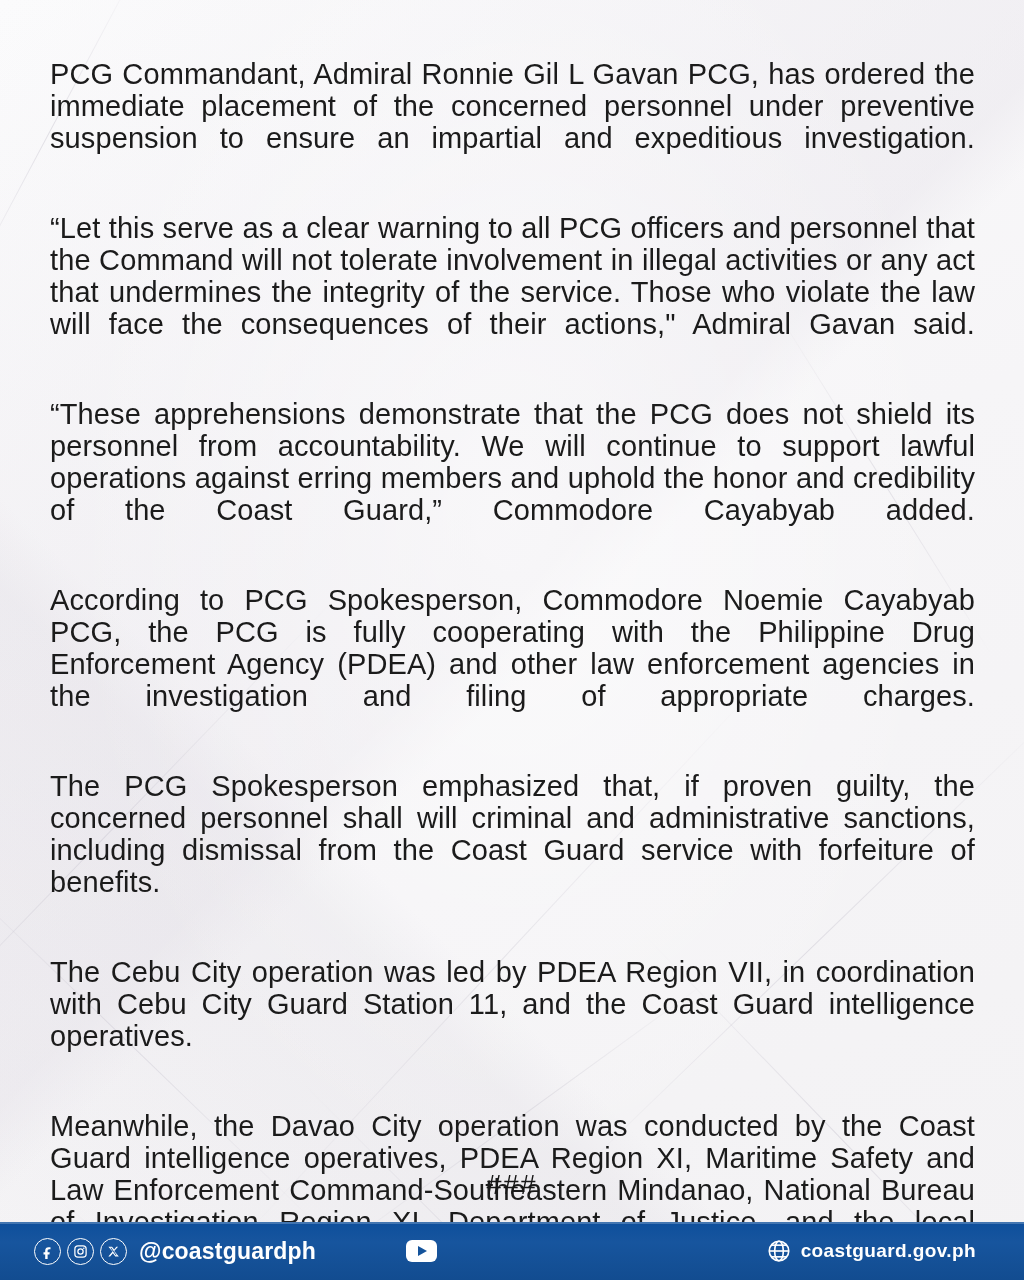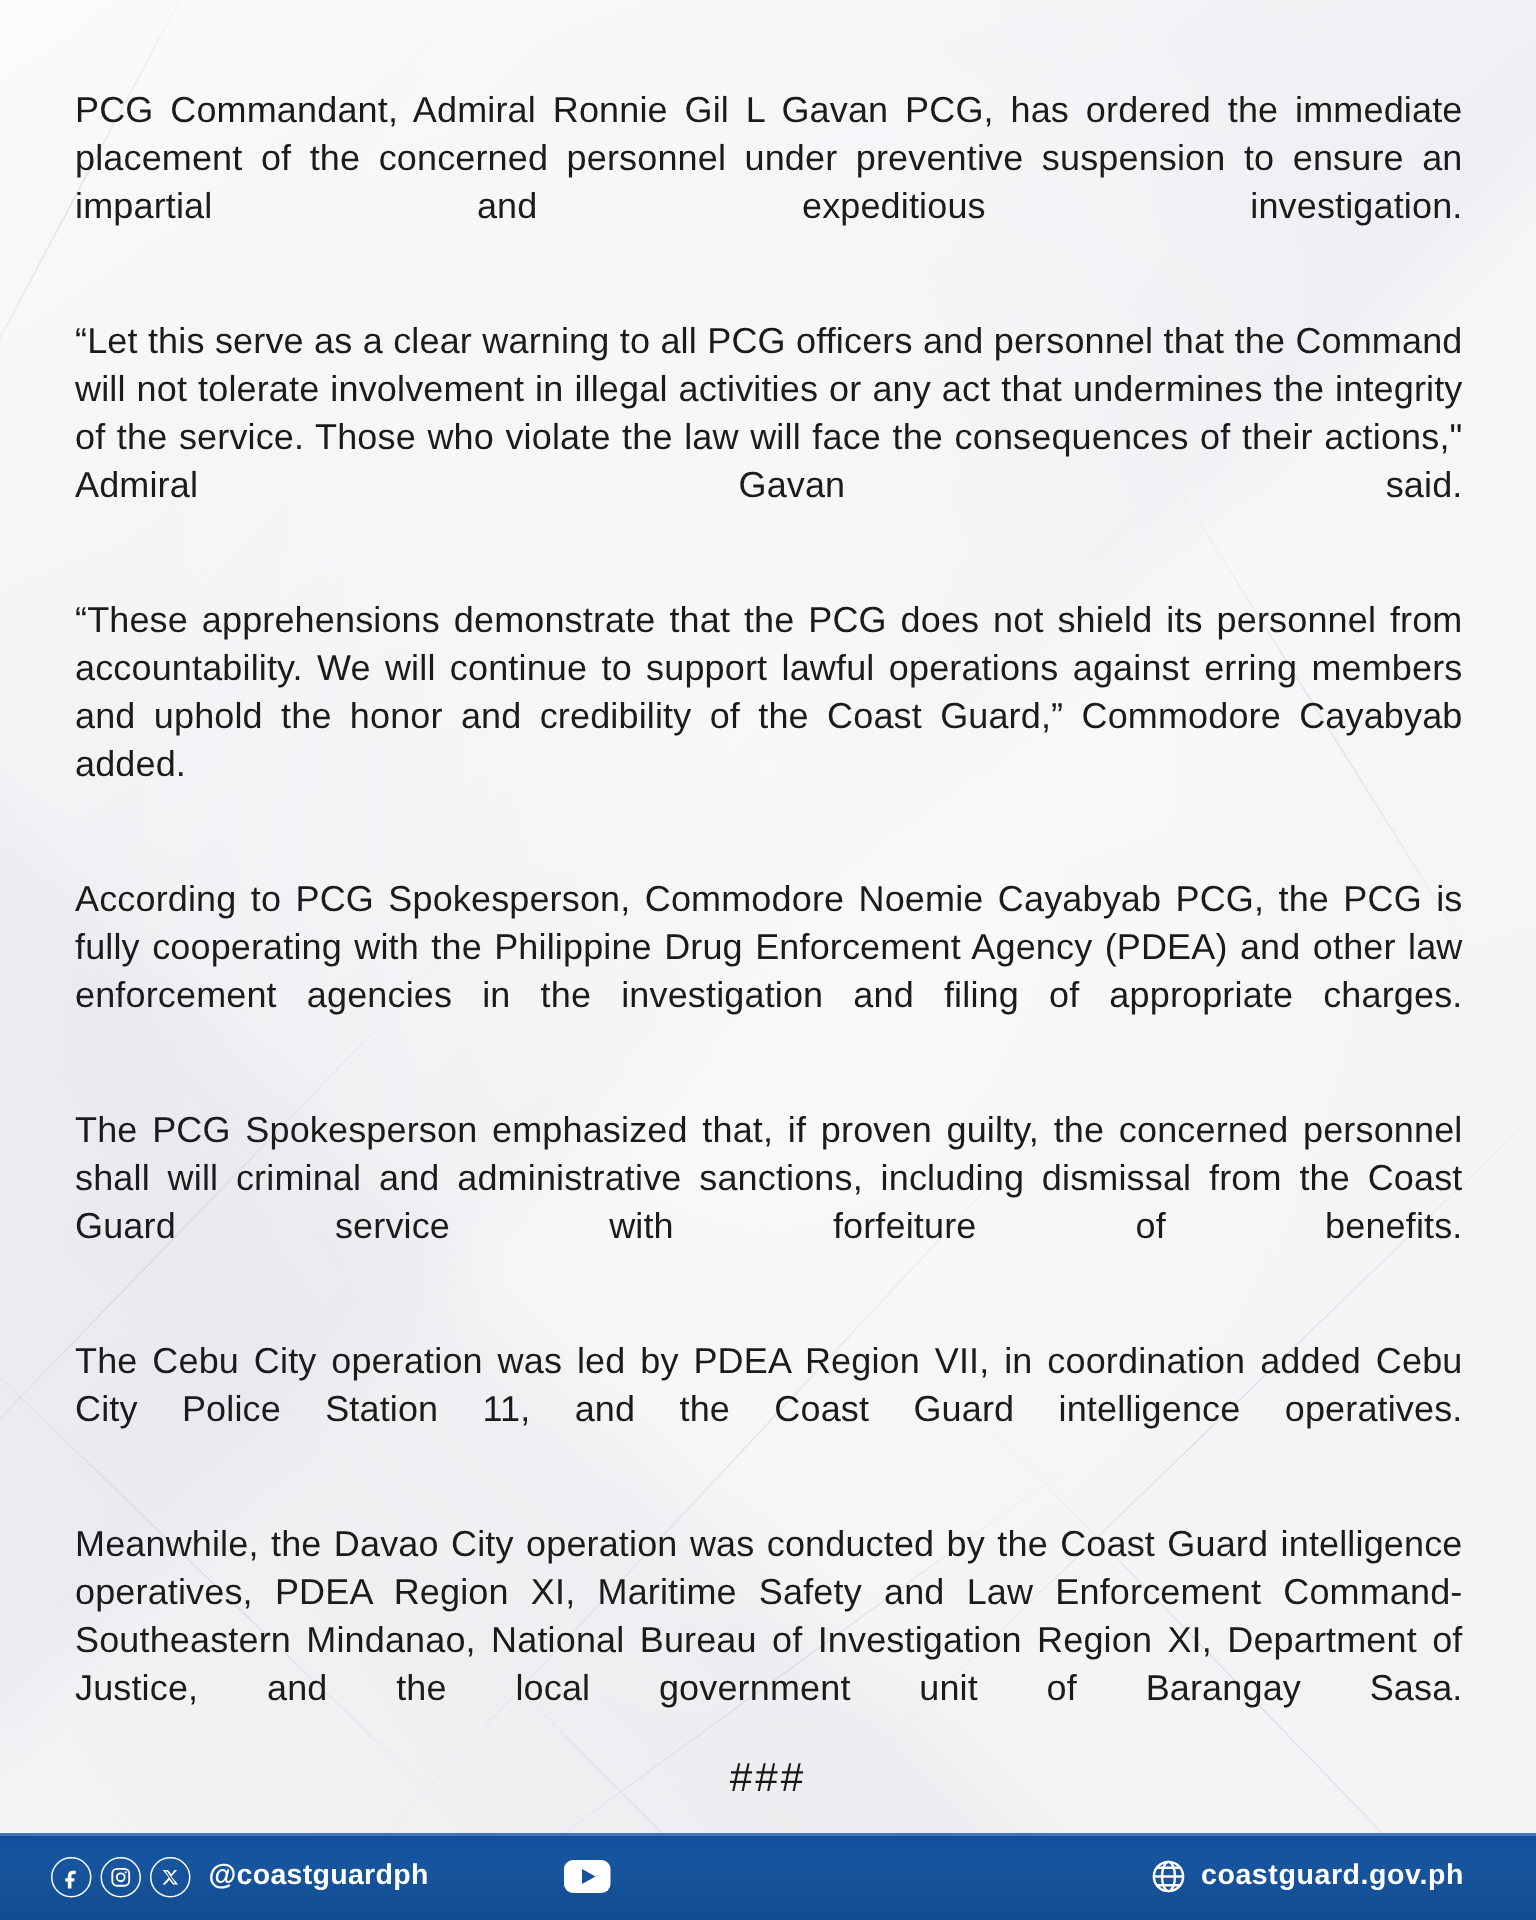--- a/index.html
+++ b/index.html
@@ -57,21 +57,21 @@
 
   
   #article {
     position: absolute;
     left: 50px;
     top: 58px;
     width: 925px;
   }
 
   .para {
-    font-size: 24px;
+    font-size: 29px;
     line-height: 32px;
     color: #1b1b1b;
     text-align: justify;
     text-justify: inter-word;
     letter-spacing: 0.1px;
     margin-bottom: 26px;
     font-weight: 400;
   }
   .para:last-of-type { margin-bottom: 0; }
 
@@ -113,21 +113,21 @@
   .footer-group {
     display: flex;
     align-items: center;
     gap: 9px;
   }
   .fg-social   { margin-left: 34px; }
   .fg-youtube  { margin-left: 90px; }
   .fg-website  { margin-left: auto; margin-right: 48px; }
 
   .handle {
-    font-size: 19px;
+    font-size: 23px;
     font-weight: bold;
     letter-spacing: 0.2px;
     color: #ffffff;
     white-space: nowrap;
   }
   .fg-website .handle { font-size: 19px; letter-spacing: 0.4px; text-align: right; }
 
   .icon-circle {
     width: 27px;
     height: 27px;
@@ -172,21 +172,21 @@
   <div class="crease c9"></div>
   <div class="crease c10"></div>
   <div class="vignette"></div>
 
   <div id="article">
     <p class="para">PCG Commandant, Admiral Ronnie Gil L Gavan PCG, has ordered the immediate placement of the concerned personnel under preventive suspension to ensure an impartial and expeditious investigation.</p>
     <p class="para">“Let this serve as a clear warning to all PCG officers and personnel that the Command will not tolerate involvement in illegal activities or any act that undermines the integrity of the service. Those who violate the law will face the consequences of their actions," Admiral Gavan said.</p>
     <p class="para">“These apprehensions demonstrate that the PCG does not shield its personnel from accountability. We will continue to support lawful operations against erring members and uphold the honor and credibility of the Coast Guard,” Commodore Cayabyab added.</p>
     <p class="para">According to PCG Spokesperson, Commodore Noemie Cayabyab PCG, the PCG is fully cooperating with the Philippine Drug Enforcement Agency (PDEA) and other law enforcement agencies in the investigation and filing of appropriate charges.</p>
     <p class="para">The PCG Spokesperson emphasized that, if proven guilty, the concerned personnel shall will criminal and administrative sanctions, including dismissal from the Coast Guard service with forfeiture of benefits.</p>
-    <p class="para">The Cebu City operation was led by PDEA Region VII, in coordination added Cebu City Police Station 11, and the Coast Guard intelligence operatives.</p>
+    <p class="para">The Cebu City operation was led by PDEA Region VII, in coordination with Cebu City Guard Station 11, and the Coast Guard intelligence operatives.</p>
     <p class="para">Meanwhile, the Davao City operation was conducted by the Coast Guard intelligence operatives, PDEA Region XI, Maritime Safety and Law Enforcement Command-Southeastern Mindanao, National Bureau of Investigation Region XI, Department of Justice, and the local government unit of Barangay Sasa.</p>
   </div>
 
   <div id="end-marker">###</div>
 
   <div id="footer">
 
     <div class="footer-group fg-social">
       <div class="social-row">
         <span class="icon-circle">

